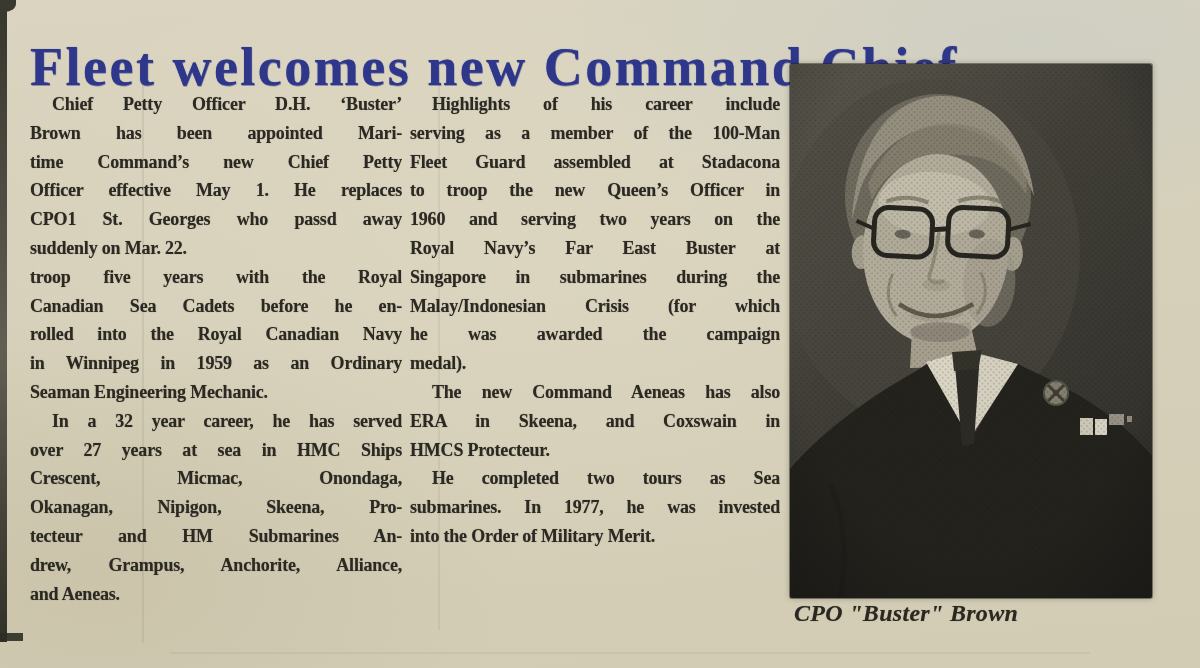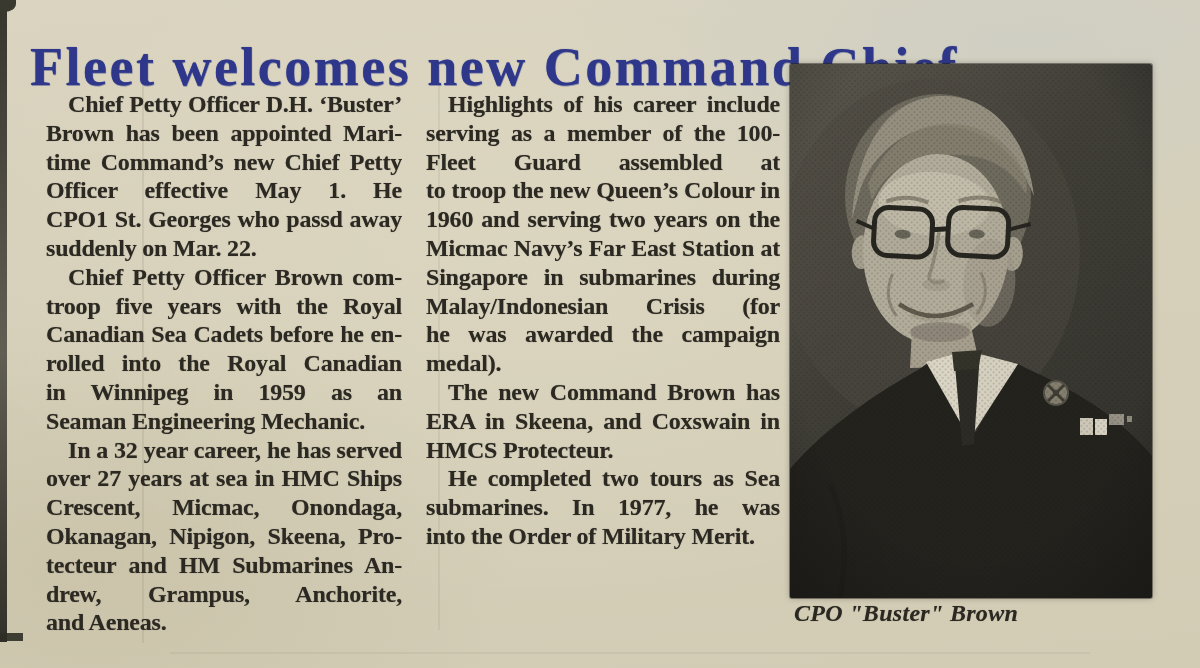--- a/index.html
+++ b/index.html
@@ -38,25 +38,24 @@
     text-shadow:0 0 1px rgba(46,55,138,.65), 0.5px 0.5px 0 rgba(46,55,138,.4);
     white-space:nowrap;z-index:2;
   }
 
   .article{position:absolute;top:90px;z-index:2;color:var(--ink);}
   .col{position:absolute;top:0;}
   .col1{left:30px;width:372px;}
   .col2{left:410px;width:370px;}
   .para{margin:0;padding:0;}
   .line{
-    font-size:24px;font-weight:700;letter-spacing:-0.2px;
+    font-size:18px;font-weight:700;letter-spacing:-0.2px;
     height:28.8px;line-height:28.8px;overflow:hidden;
     text-align:justify;text-align-last:justify;
     text-shadow:0 0 1px rgba(43,41,34,.45);
-    margin-left:16px;
   }
   .line.first{text-indent:22px;}
   .line.last{text-align-last:left;}
 
   .photo{
     position:absolute;left:790px;top:64px;width:362px;height:534px;margin:0;
     z-index:3;border-radius:2px;overflow:hidden;
     box-shadow:0 0 0 1px rgba(32,31,27,.45), 0 0 6px rgba(40,38,30,.35);
   }
   .photo svg{display:block;width:362px;height:534px;}
@@ -82,21 +81,20 @@
   <div class="col col1">
       <div class="para">
         <div class="line first">Chief Petty Officer D.H. ‘Buster’</div>
         <div class="line">Brown has been appointed Mari-</div>
         <div class="line">time Command’s new Chief Petty</div>
         <div class="line">Officer effective May 1. He replaces</div>
         <div class="line">CPO1 St. Georges who passd away</div>
         <div class="line last">suddenly on Mar. 22.</div>
       </div>
       <div class="para">
-        <div class="line first">Chief Petty Officer Brown com-</div>
         <div class="line">troop five years with the Royal</div>
         <div class="line">Canadian Sea Cadets before he en-</div>
         <div class="line">rolled into the Royal Canadian Navy</div>
         <div class="line">in Winnipeg in 1959 as an Ordinary</div>
         <div class="line last">Seaman Engineering Mechanic.</div>
       </div>
       <div class="para">
         <div class="line first">In a 32 year career, he has served</div>
         <div class="line">over 27 years at sea in HMC Ships</div>
         <div class="line">Crescent, Micmac, Onondaga,</div>
@@ -104,30 +102,30 @@
         <div class="line">tecteur and HM Submarines An-</div>
         <div class="line">drew, Grampus, Anchorite, Alliance,</div>
         <div class="line last">and Aeneas.</div>
       </div>
     </div>
   <div class="col col2">
       <div class="para">
         <div class="line first">Highlights of his career include</div>
         <div class="line">serving as a member of the 100-Man</div>
         <div class="line">Fleet Guard assembled at Stadacona</div>
-        <div class="line">to troop the new Queen’s Colour in</div>
+        <div class="line">to troop the new Queen’s Officer in</div>
         <div class="line">1960 and serving two years on the</div>
-        <div class="line">Micmac Navy’s Far East Station at</div>
+        <div class="line">Royal Navy’s Far East Buster at</div>
         <div class="line">Singapore in submarines during the</div>
         <div class="line">Malay/Indonesian Crisis (for which</div>
         <div class="line">he was awarded the campaign</div>
         <div class="line last">medal).</div>
       </div>
       <div class="para">
-        <div class="line first">The new Command Brown has also</div>
+        <div class="line first">The new Command Aeneas has also</div>
         <div class="line">ERA in Skeena, and Coxswain in</div>
         <div class="line last">HMCS Protecteur.</div>
       </div>
       <div class="para">
         <div class="line first">He completed two tours as Sea</div>
         <div class="line">submarines. In 1977, he was invested</div>
         <div class="line last">into the Order of Military Merit.</div>
       </div>
     </div>
 </div>

